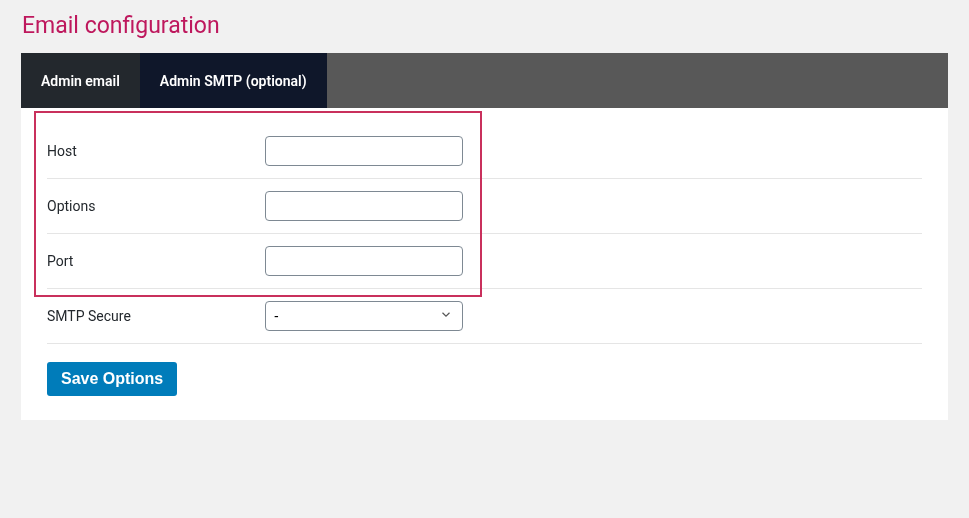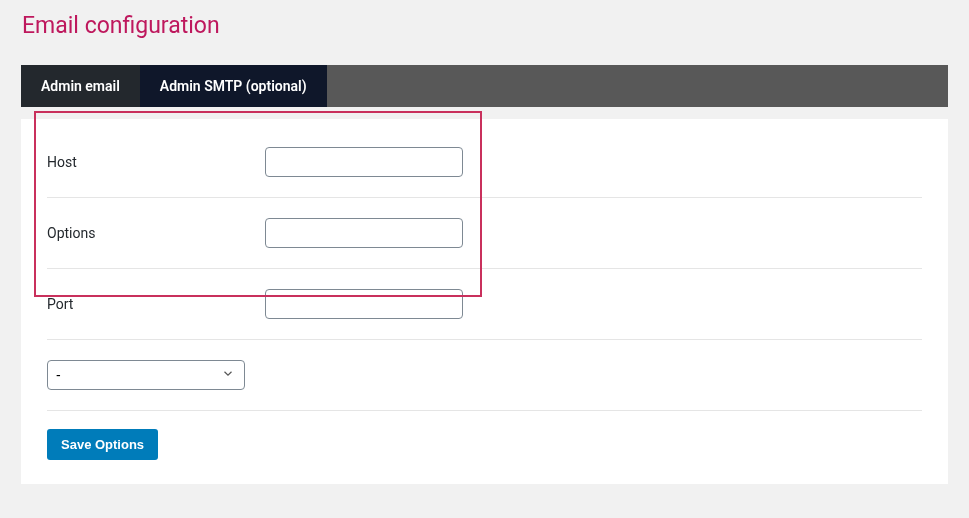--- a/index.html
+++ b/index.html
@@ -12,22 +12,22 @@
     }
     .page-title {
       font-size: 23px;
       font-weight: 400;
       color: #be185d;
       padding: 12px 0 14px 22px;
     }
     .tabs {
       display: flex;
       background: #585858;
-      height: 42px;
-      margin: 12px 21px;
+      height: 55px;
+      margin: 0 21px;
       text-align: center;
     }
     .tab {
       color: #fff;
       background: #23282d;
       padding: 0 20px;
       display: flex;
       align-items: center;
       font-size: 14px;
       font-weight: 600;
@@ -36,21 +36,21 @@
     .tab.active { background: #0f172a; }
     .tabs-filler { flex: 1; background: #585858; }
     .panel {
       background: #fff;
       margin: 0 21px;
       padding: 0;
     }
     .field-row {
       display: flex;
       align-items: center;
-      padding: 20px 0;
+      padding: 12px 0;
       margin: 0 26px;
       border-bottom: 1px solid #e5e5e5;
       position: relative;
     }
     .field-label {
       width: 218px;
       font-size: 14px;
       color: #23282d;
     }
     .text-input {
@@ -93,21 +93,21 @@
     }
     .save-row {
       padding: 18px 26px 24px;
     }
     .save-button {
       background: #007cba;
       color: #fff;
       border: none;
       border-radius: 3px;
       padding: 8px 14px;
-      font-size: 13px;
+      font-size: 16px;
       font-weight: 600;
       cursor: pointer;
     }
     .container { position: relative; }
   </style>
 </head>
 <body>
 
 <div class="container">
   <h1 class="page-title">Email configuration</h1>
@@ -125,20 +125,21 @@
     </div>
     <div class="field-row">
       <label class="field-label">Options</label>
       <input type="text" class="text-input" value="" style="">
     </div>
     <div class="field-row">
       <label class="field-label">Port</label>
       <input type="text" class="text-input" value="" style="">
     </div>
     <div class="field-row" style="border-bottom:1px solid #e5e5e5;">
+      <label class="field-label">SMTP Secure</label>
       <span class="select-wrap">
         <select class="select-input">
           <option>-</option>
         </select>
         <span class="chevron">
           <svg width="14" height="14" viewBox="0 0 24 24" fill="none" stroke="currentColor" stroke-width="2">
               <polyline points="6 9 12 15 18 9"></polyline>
             </svg>
         </span>
       </span>

